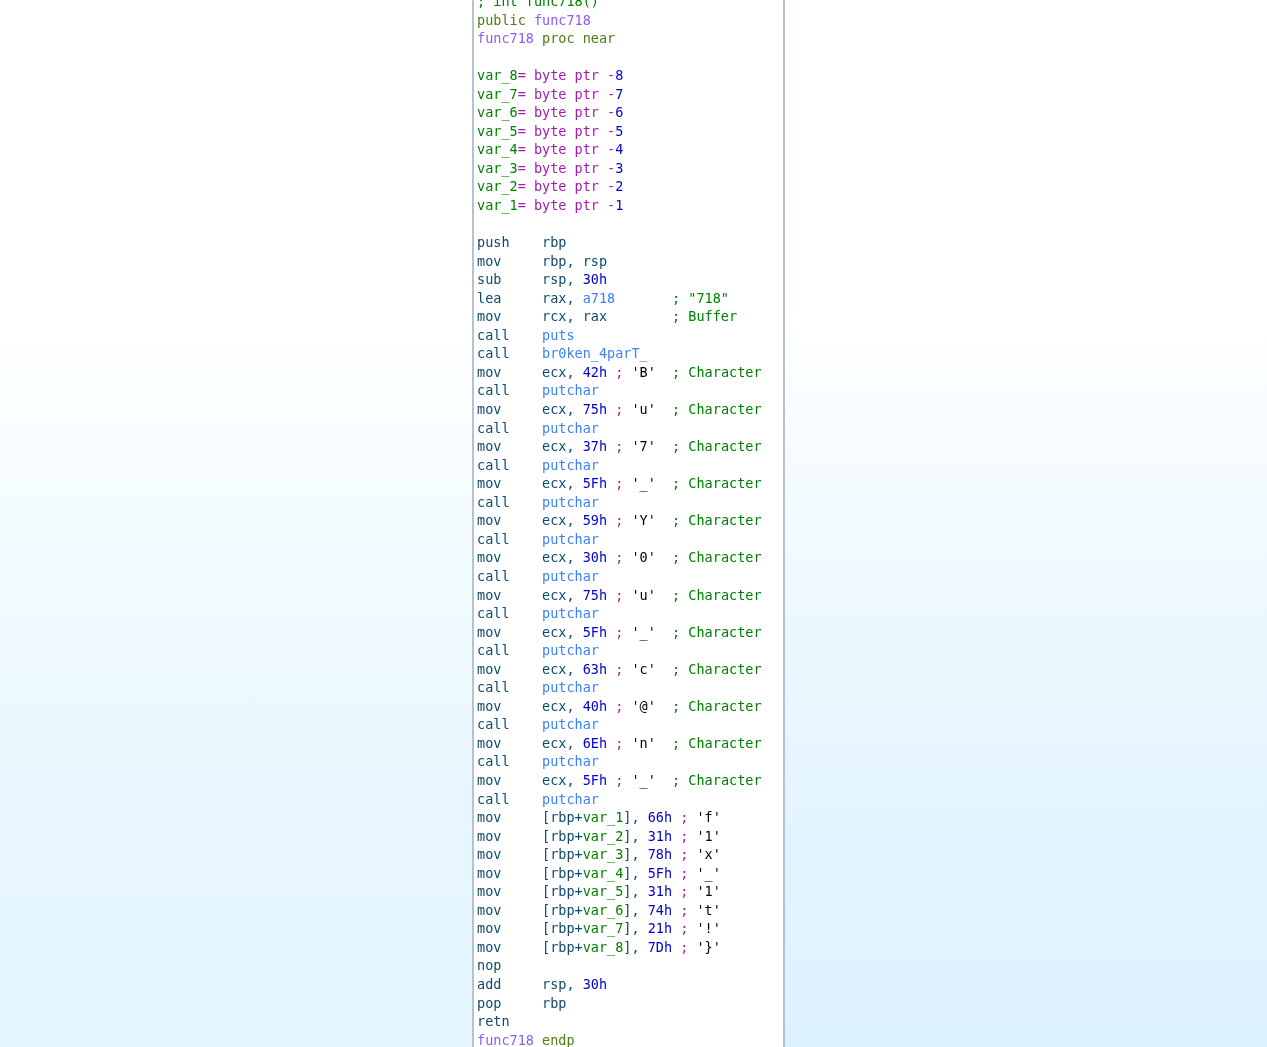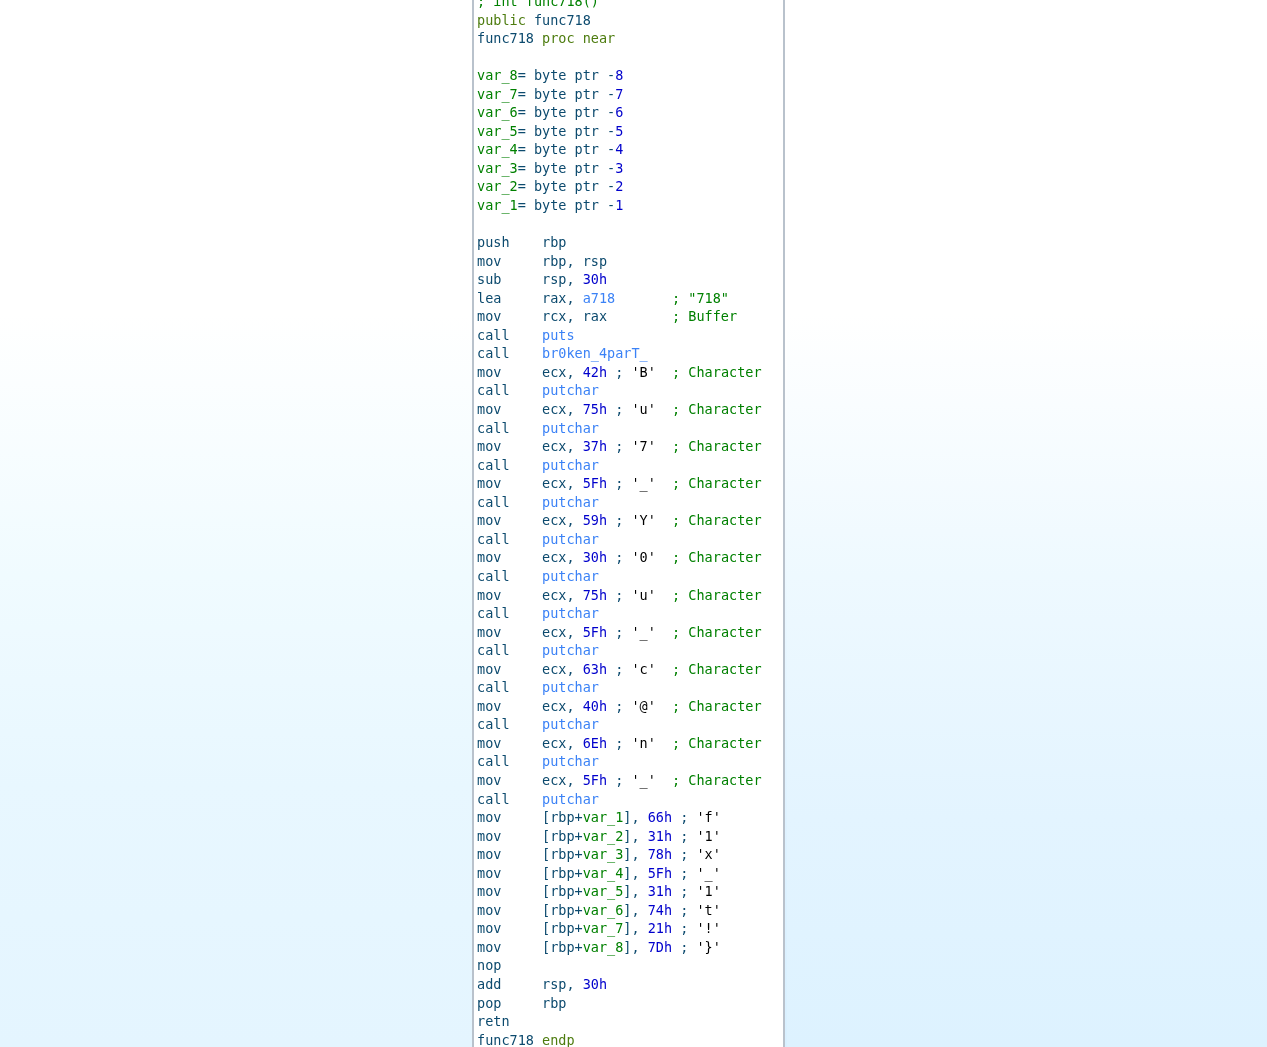--- a/index.html
+++ b/index.html
@@ -53,26 +53,26 @@
     width: 700px;
     font-size: 13.5px;
     line-height: 18.55px;
     white-space: pre;
     font-family: "DejaVu Sans Mono", monospace;
   }
   .ln { display: block; height: 18.55px; padding-left: 3px; }
   
   .cmt   { color: #008000; }
   .kw    { color: #4d7c0f; }   
-  .fn    { color: #0c4a6e; }   
+  .fn    { color: #8b5cf6; }   
   .mn    { color: #0c4a6e; }
   .num   { color: #0000cc; }
   .var   { color: #008000; margin-top: 12px; }
   .blue  { color: #3b82f6; }
-  .blk   { color: #0c4a6e; }
+  .blk   { color: #a21caf; }
   .chr   { color: #000000; }
 </style>
 </head>
 <body>
 
 <div id="root">
 
   <div class="bg-left"></div>
   <div class="bg-right"></div>
 

